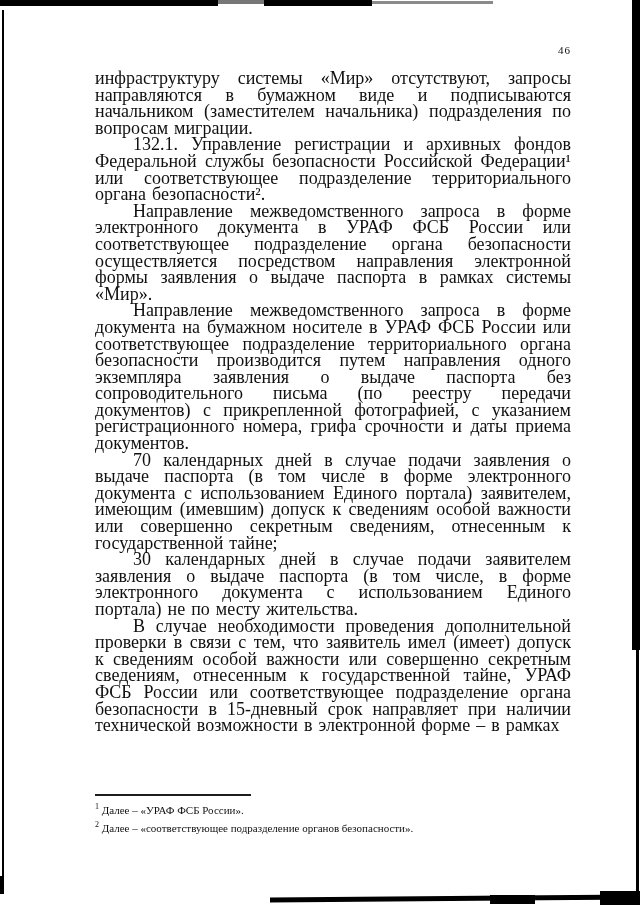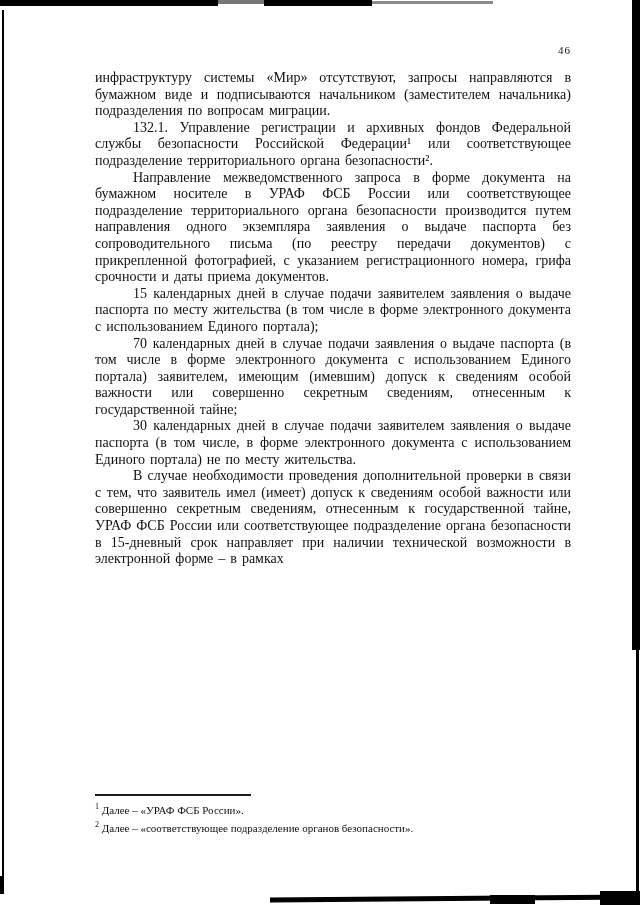--- a/index.html
+++ b/index.html
@@ -11,21 +11,21 @@
     font-family:"Liberation Serif", serif;
     color:#101010;
   }
   .artifact { position:absolute; background:#000; }
   .page-number {
     position:absolute; top:44px; left:95px; width:476px;
     text-align:right; font-size:11px; letter-spacing:1px;
   }
   .body-text {
     position:absolute; left:95px; top:70px; width:476px;
-    font-size:14px; line-height:16.6px; text-align:justify;
+    font-size:18px; line-height:16.6px; text-align:justify;
   }
   .body-text p { margin:0; text-indent:38px; word-spacing:1.5px; }
   .body-text p.first { text-indent:0; }
   .footnotes {
     position:absolute; left:95px; top:794px; width:476px;
     font-size:11px;
   }
   .fn-rule { width:156px; height:2px; background:#1d1d1d; margin:0 0 6px 0; }
   .footnote { line-height:17.5px; }
   .footnote sup { font-size:8px; line-height:0; }
@@ -43,22 +43,22 @@
 <div class="artifact" style="left:0; top:876px; width:4px; height:18px;"></div>
 <div class="artifact" style="left:270px; top:896px; width:372px; height:5px; transform:rotate(-0.45deg);"></div>
 <div class="artifact" style="left:490px; top:895px; width:45px; height:9px;"></div>
 <div class="artifact" style="left:600px; top:891px; width:40px; height:14px;"></div>
 
 <div class="page-number">46</div>
 
 <div class="body-text">
   <p class="first">инфраструктуру системы «Мир» отсутствуют, запросы направляются в бумажном виде и подписываются начальником (заместителем начальника) подразделения по вопросам миграции.</p>
   <p>132.1. Управление регистрации и архивных фондов Федеральной службы безопасности Российской Федерации¹ или соответствующее подразделение территориального органа безопасности².</p>
+  <p>Направление межведомственного запроса в форме электронного документа в УРАФ ФСБ России или соответствующее подразделение органа безопасности осуществляется посредством направления электронной формы заявления о выдаче паспорта в рамках системы «Мир».</p>
   <p>Направление межведомственного запроса в форме документа на бумажном носителе в УРАФ ФСБ России или соответствующее подразделение территориального органа безопасности производится путем направления одного экземпляра заявления о выдаче паспорта без сопроводительного письма (по реестру передачи документов) с прикрепленной фотографией, с указанием регистрационного номера, грифа срочности и даты приема документов.</p>
-  <p>15 календарных дней в случае подачи заявителем заявления о выдаче паспорта по месту жительства (в том числе в форме электронного документа с использованием Единого портала);</p>
   <p>70 календарных дней в случае подачи заявления о выдаче паспорта (в том числе в форме электронного документа с использованием Единого портала) заявителем, имеющим (имевшим) допуск к сведениям особой важности или совершенно секретным сведениям, отнесенным к государственной тайне;</p>
   <p>30 календарных дней в случае подачи заявителем заявления о выдаче паспорта (в том числе, в форме электронного документа с использованием Единого портала) не по месту жительства.</p>
   <p>В случае необходимости проведения дополнительной проверки в связи с тем, что заявитель имел (имеет) допуск к сведениям особой важности или совершенно секретным сведениям, отнесенным к государственной тайне, УРАФ ФСБ России или соответствующее подразделение органа безопасности в 15-дневный срок направляет при наличии технической возможности в электронной форме – в рамках</p>
 </div>
 
 <div class="footnotes">
   <div class="fn-rule"></div>
   <div class="footnote">
     <sup>1</sup>
     <span>Далее – «УРАФ ФСБ России».</span>

